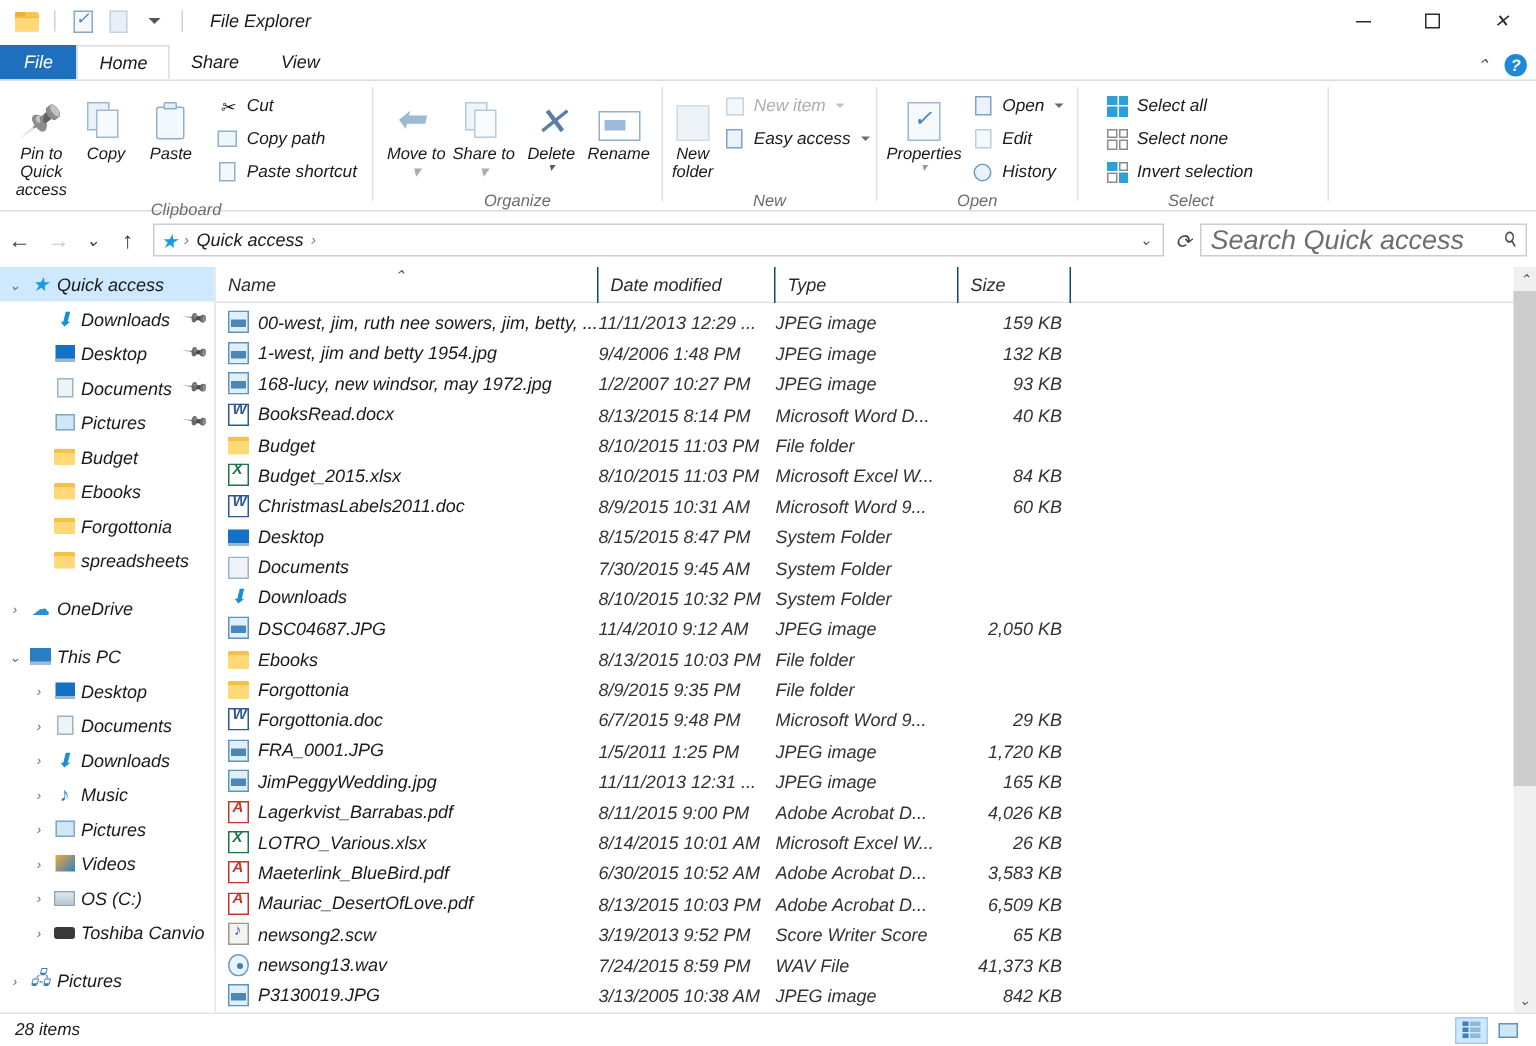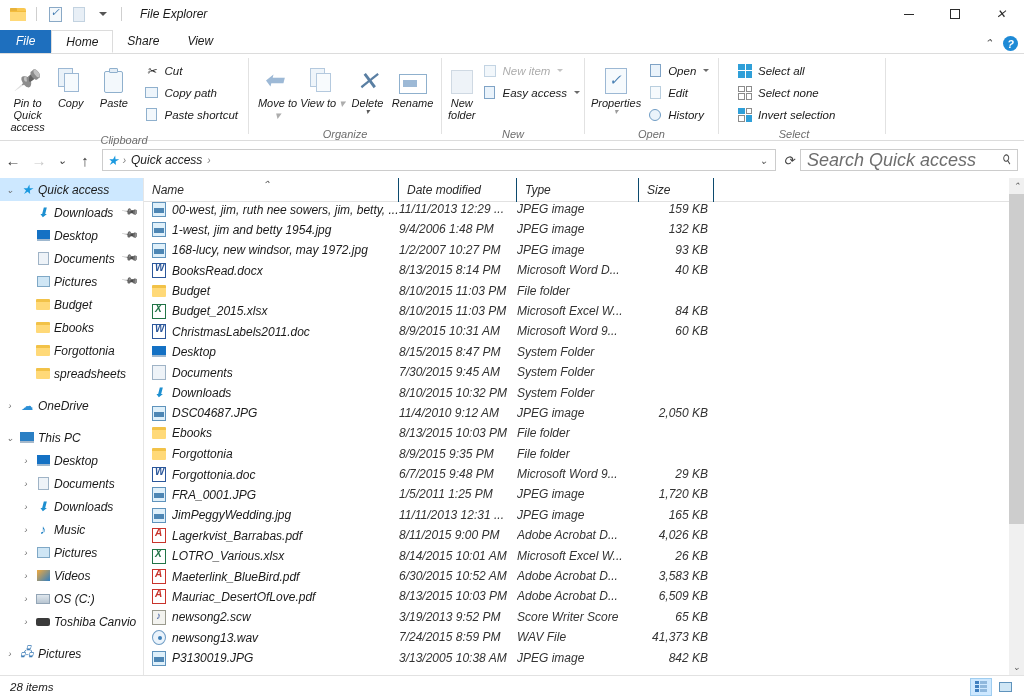--- a/index.html
+++ b/index.html
@@ -145,21 +145,21 @@
   .colhdr { height:24px; display:flex; align-items:center; border-bottom:1px solid #e2e2e2; position:relative; }
   .col { font-size:12px; color:#2b2b2b; padding-left:8px; border-right:1px solid #0c4a6e; height:24px; line-height:24px; position:relative; }
   .col.name { width:255px; }
   .col.date { width:118px; }
   .col.type { width:122px; }
   .col.size { width:75px; }
   .col.pad { flex:1; border-right:none; }
   .sortmark { position:absolute; left:118px; top:-5px; font-size:10px; color:#5a5a5a; }
 
   .rows { position:absolute; left:0; top:24px; width:841px; height:473px; overflow:hidden; }
-  .row { height:20.4px; display:flex; align-items:flex-start; font-size:12px; }
+  .row { height:20.4px; display:flex; align-items:flex-end; font-size:12px; }
   .cell-name { width:255px; display:flex; align-items:center; gap:6px; padding-left:8px; overflow:hidden; white-space:nowrap; color:#1a1a1a; }
   .cell-date { width:118px; color:#333; }
   .cell-type { width:122px; color:#333; white-space:nowrap; overflow:hidden; }
   .cell-size { width:75px; text-align:right; color:#333; padding-right:6px; }
 
   .fi { width:14px; height:15px; flex:0 0 14px; position:relative; }
   .fi-jpg { background:#dff0fa; border:1px solid #5f93bc; }
   .fi-jpg:after { content:""; position:absolute; left:1px; top:5px; width:10px; height:5px; background:#4d86b4; }
   .fi-word { background:#fff; border:1px solid #2b579a; }
   .fi-word:after { content:"W"; position:absolute; left:2px; top:-2px; font-size:10px; color:#2b579a; font-weight:bold; }
@@ -300,21 +300,21 @@
             </div>
           <div class="lbl"><span>Move to</span> <span class="dim">▾</span></div>
         </div>
         <div class="bigbtn">
           <div class="ico">
               <div class="copy-ico" style="opacity:.75">
                 <div class="p1"></div>
                 <div class="p2"></div>
               </div>
             </div>
-          <div class="lbl"><span>View to</span> <span class="dim">▾</span></div>
+          <div class="lbl"><span>Share to</span> <span class="dim">▾</span></div>
         </div>
         <div class="bigbtn">
           <div class="ico">
               <span class="x-ico">✕</span>
             </div>
           <div class="lbl"><span>Delete</span></div>
           <div style="font-size:8px;color:#5a5a5a;line-height:6px;">▾</div>
         </div>
         <div class="bigbtn">
           <div class="ico">

